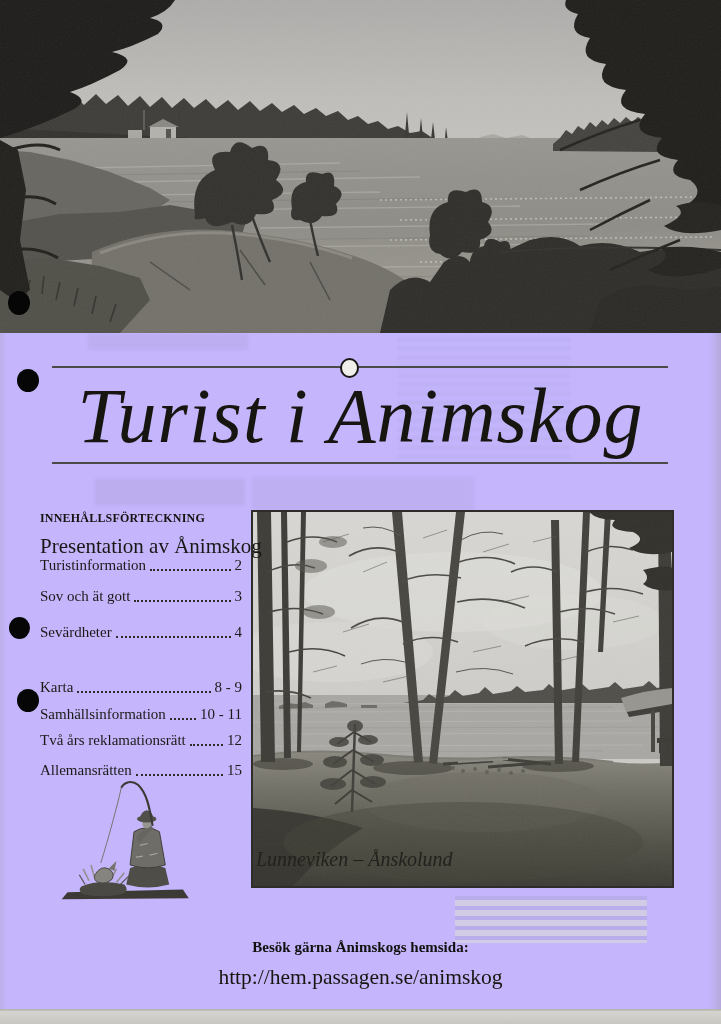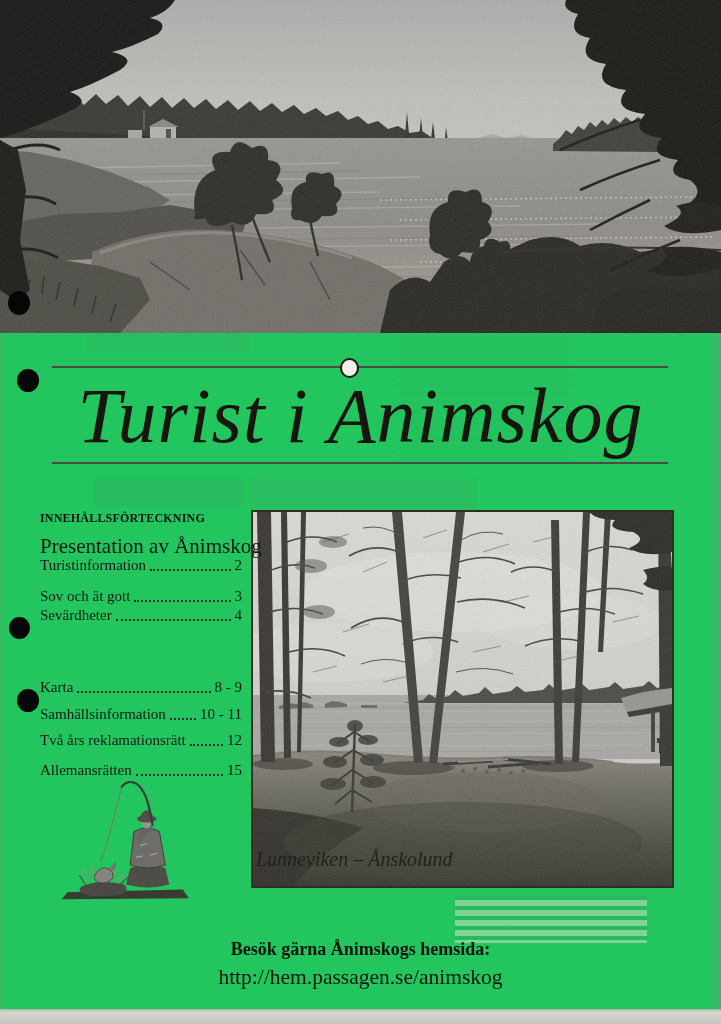--- a/index.html
+++ b/index.html
@@ -1,18 +1,18 @@
 <!DOCTYPE html>
 <html><head>
 <meta charset="utf-8">
 <style>
   html,body{margin:0;padding:0;background:#888;}
   #page{
     position:relative;width:721px;height:1024px;margin:0 auto;
-    background:#22c55e;overflow:hidden;
+    background:#c4b5fd;overflow:hidden;
     font-family:"Liberation Serif","DejaVu Serif",serif;color:#191815;
   }
   
   #top-photo{position:absolute;left:0;top:0;width:721px;height:333px;}
   #top-photo svg{display:block;width:100%;height:100%;}
   #main-photo{position:absolute;left:253px;top:512px;width:419px;height:374px;
     outline:2px solid #2e2d2a;background:#cfcec9;}
   #main-photo svg{display:block;width:100%;height:100%;}
   #fisherman{position:absolute;left:50px;top:775px;width:170px;height:132px;}
   #fisherman svg{display:block;width:100%;height:100%;}
@@ -37,21 +37,21 @@
     font-size:15px;line-height:18px;color:#1b1a16;}
   .toc-label{white-space:nowrap;}
   .toc-leader{flex:1;height:0;border-bottom:2px dotted #2e2d29;align-self:flex-end;
     margin:0 4px 3px 4px;min-width:8px;}
   .toc-page{white-space:nowrap;}
   #toc-intro{position:absolute;left:0;top:26px;font-size:21px;line-height:18px;white-space:nowrap;}
   
   #photo-caption{position:absolute;left:256px;top:848px;font-style:italic;
     font-size:20px;color:#22211d;z-index:2;font-family:Liberation Serif, serif;}
   #footer-line1{position:absolute;left:0;top:939px;width:721px;text-align:center;
-    font-weight:bold;font-size:18px;color:#12110d;z-index:2;}
+    font-weight:bold;font-size:15px;color:#12110d;z-index:2;}
   #footer-line2{position:absolute;left:0;top:965px;width:721px;text-align:center;
     font-size:21.5px;color:#17160f;z-index:2;font-family:Liberation Serif, serif;}
   
   .punch-hole{position:absolute;background:#060606;border-radius:50%;z-index:6;}
   #hole-1{left:8px;top:291px;width:22px;height:24px;}
   #hole-2{left:17px;top:369px;width:22px;height:23px;}
   #hole-3{left:9px;top:617px;width:21px;height:22px;}
   #hole-4{left:17px;top:689px;width:22px;height:23px;}
   
   .ghost{position:absolute;pointer-events:none;filter:blur(1.5px);z-index:0;}
@@ -219,21 +219,21 @@
     <div class="toc-row" style="top:45px">
       <span class="toc-label">Turistinformation</span>
       <span class="toc-leader"></span>
       <span class="toc-page">2</span>
     </div>
     <div class="toc-row" style="top:76px">
       <span class="toc-label">Sov och ät gott</span>
       <span class="toc-leader"></span>
       <span class="toc-page">3</span>
     </div>
-    <div class="toc-row" style="top:95px">
+    <div class="toc-row" style="top:112px">
       <span class="toc-label">Sevärdheter</span>
       <span class="toc-leader"></span>
       <span class="toc-page">4</span>
     </div>
     <div class="toc-row" style="top:167px">
       <span class="toc-label">Karta</span>
       <span class="toc-leader"></span>
       <span class="toc-page">8 - 9</span>
     </div>
     <div class="toc-row" style="top:194px">

